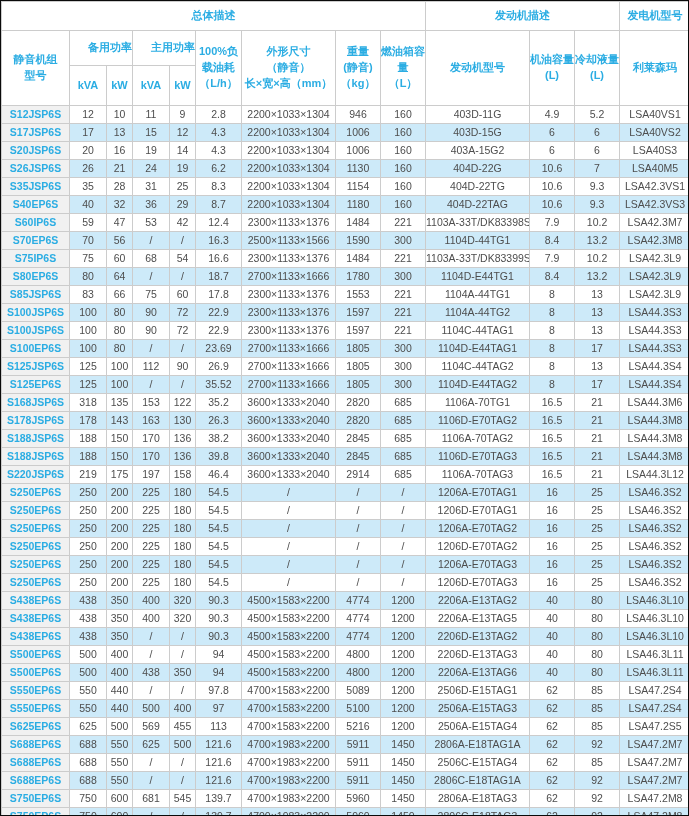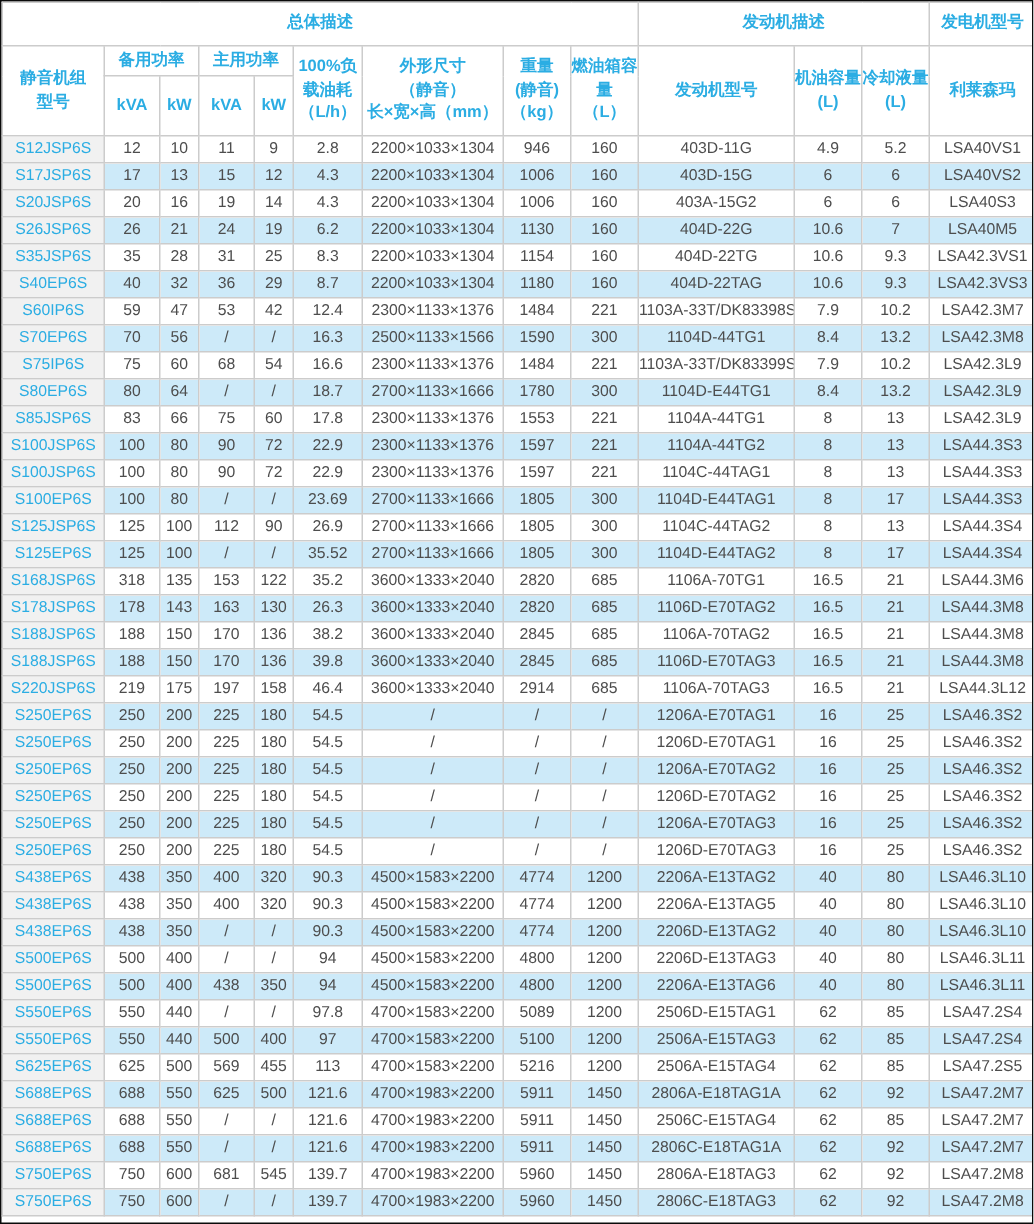--- a/index.html
+++ b/index.html
@@ -29,35 +29,35 @@
   thead th {
     background: #ffffff;
     color: var(--accent, #2bade3);
     font-weight: bold;
     font-size: 11px;
     line-height: 1.45;
     white-space: pre-line;
     padding: 1px 0;
   }
   tr.top-hdr th { height: 29px; }
-  tr.mid-hdr th.group { height: 20px; }
+  tr.mid-hdr th.group { height: 35px; text-align: right; }
   tr.sub-hdr th { height: 40px; }
   tbody td {
     height: 18px;
     font-size: 10.5px;
     line-height: 17px;
     color: #4d4d4d;
     white-space: nowrap;
     background: #ffffff;
   }
   tbody tr.stripe td { background: var(--stripe, #cdeaf9); }
   tbody td.model {
     background: var(--modelbg, #f1f1f1) !important;
     color: var(--accent, #2bade3);
-    font-weight: normal;
+    font-weight: bold;
     cursor: pointer;
   }
 </style>
 </head>
 <body>
 
 <div class="table-wrap">
   <table class="spec">
     <colgroup>
       <col style="width:68px">

